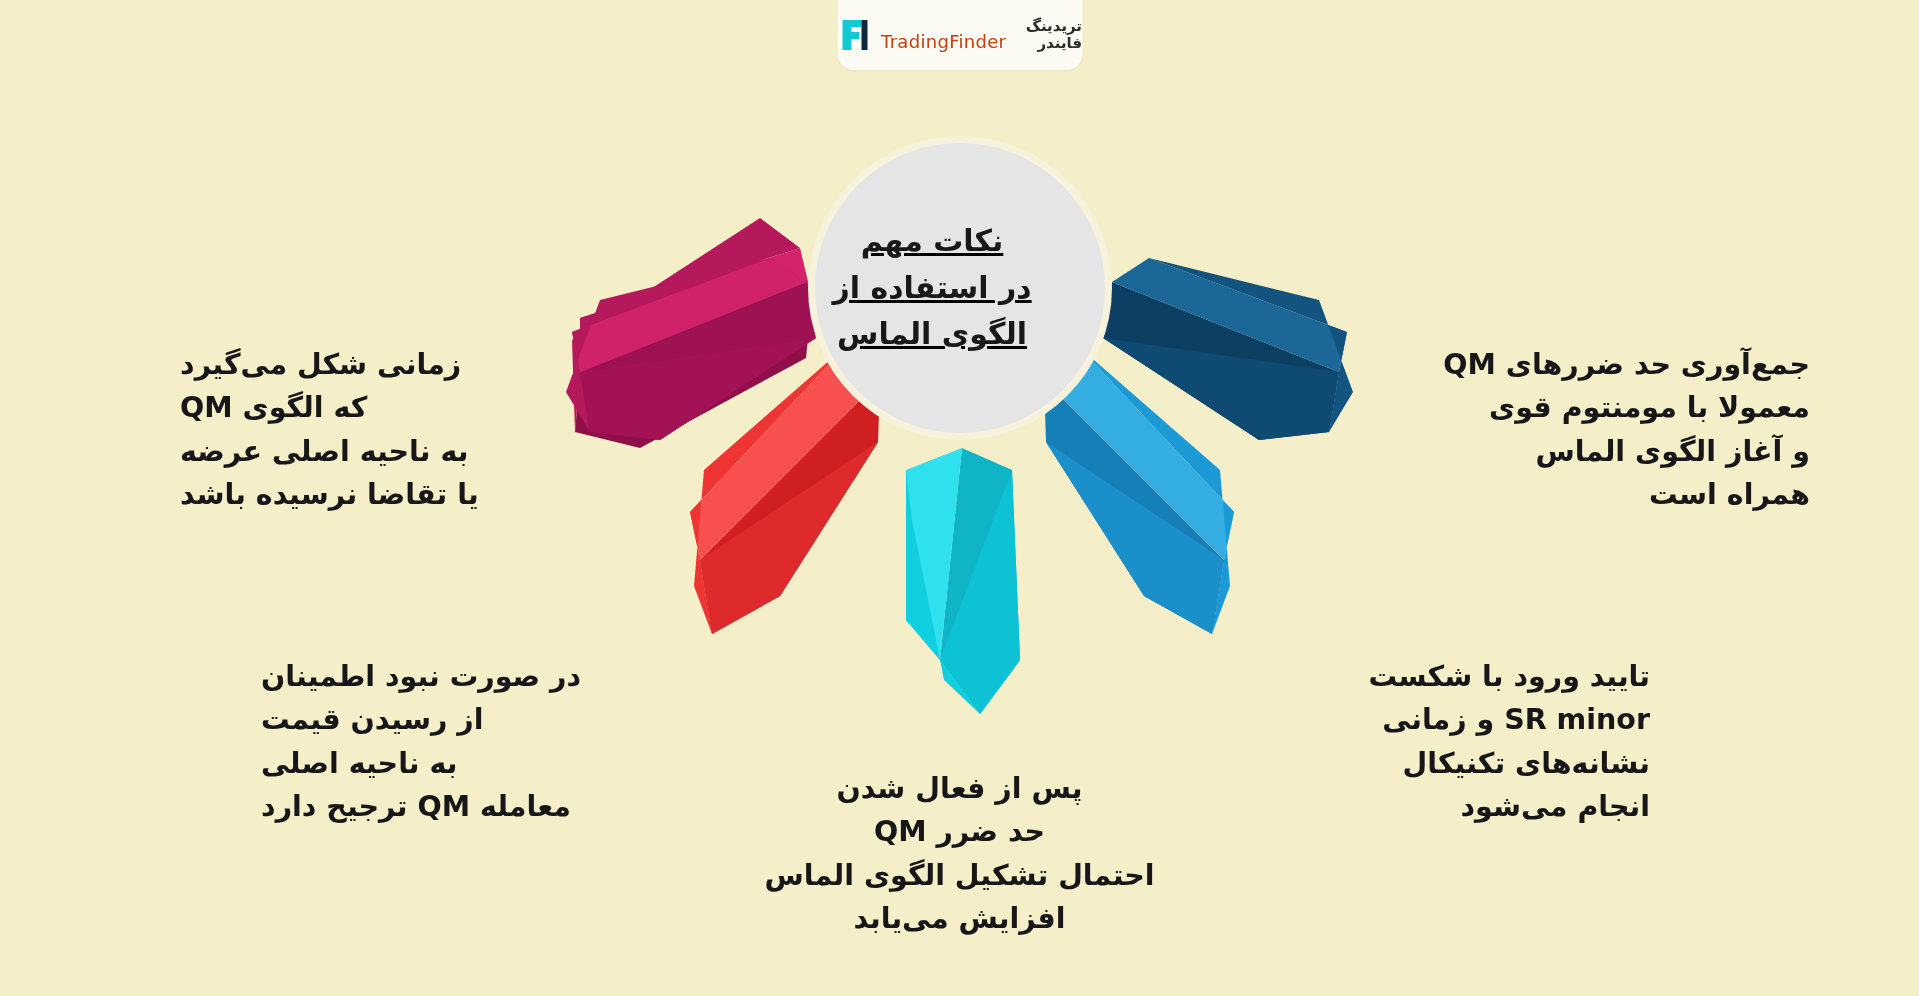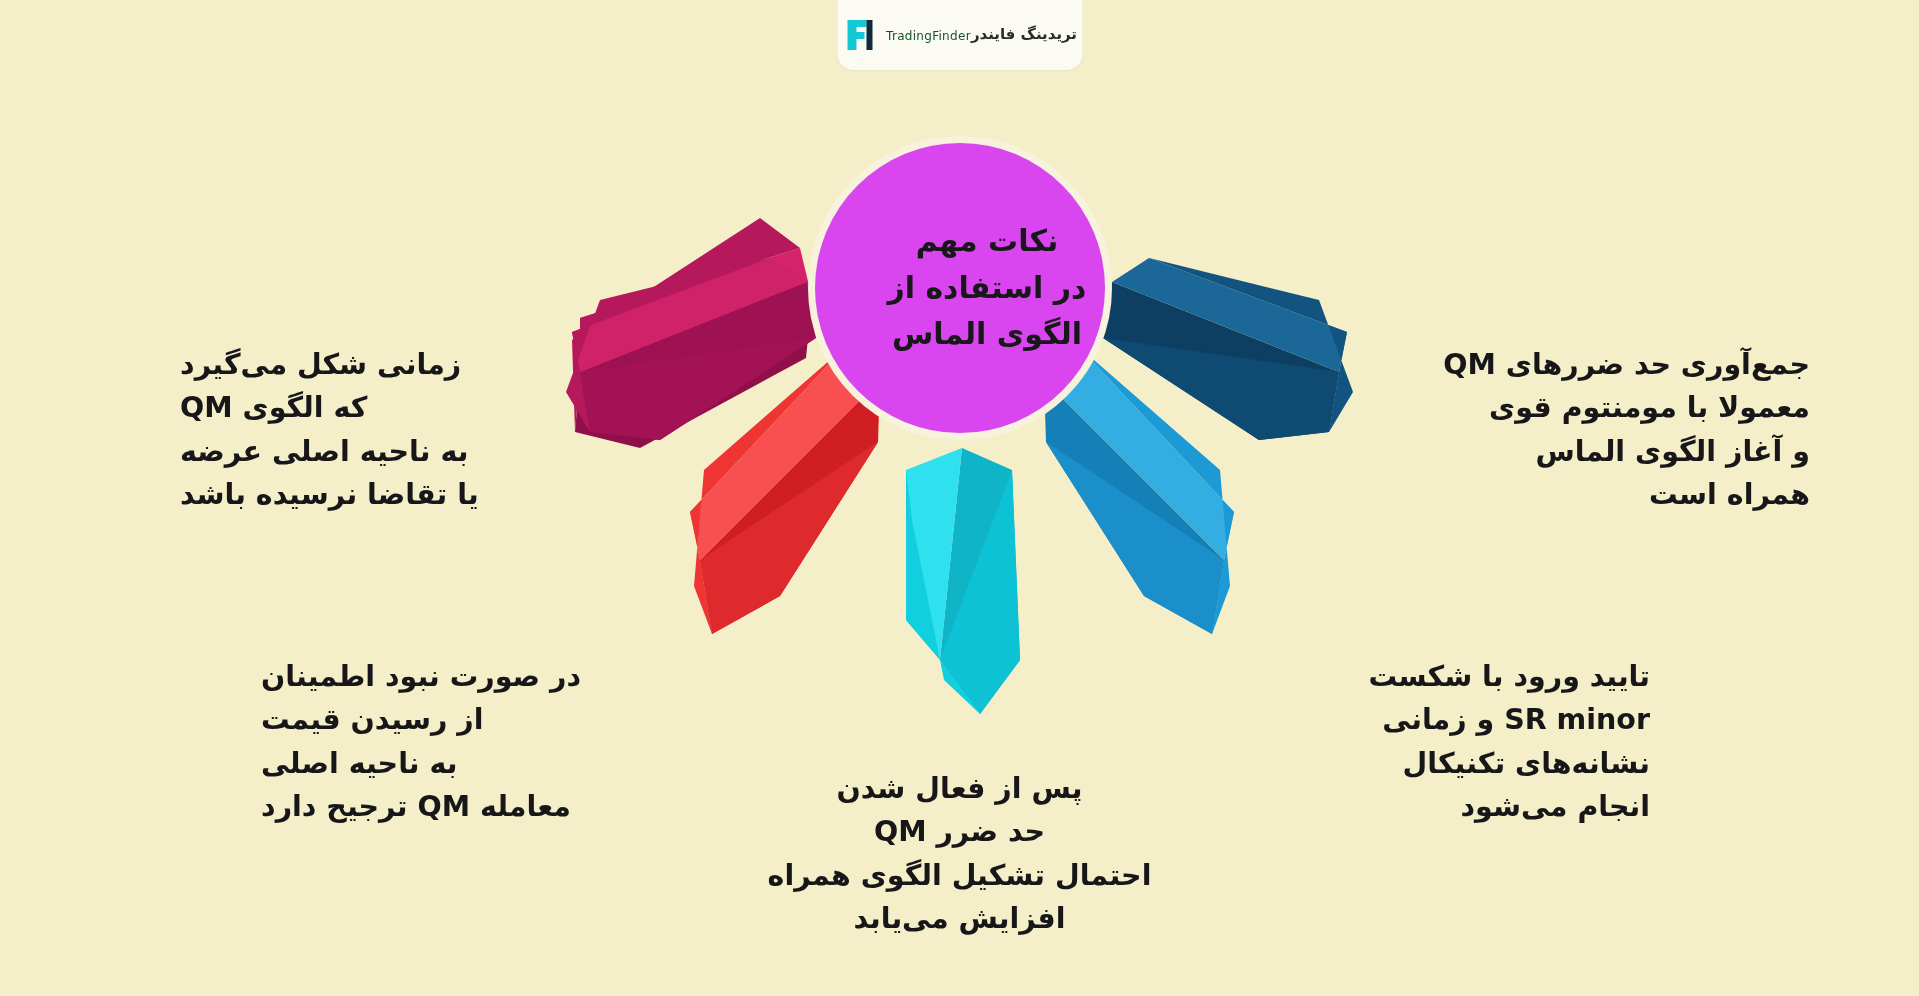--- a/index.html
+++ b/index.html
@@ -38,45 +38,46 @@
     align-items: flex-end;
     line-height: 1.15;
   }
   .logo-fa {
     font-size: 15px;
     font-weight: bold;
     color: #2b2b2b;
     letter-spacing: 0.2px;
   }
   .logo-en {
-    font-size: 12px;
-    color: #14532d;
+    font-size: 18px;
+    color: #c2410c;
     letter-spacing: 0.3px;
   }
   .logo-mark {
     width: 34px;
     height: 38px;
     position: relative;
   }
 
   
   .hub {
     position: absolute;
     left: 50%;
     top: 143px;
     transform: translateX(-50%);
     width: 290px;
     height: 290px;
     border-radius: 50%;
-    background: #d946ef;
+    background: #e5e5e5;
     box-shadow: 0 0 0 7px #f7f2dc;
     display: flex;
     align-items: center;
-    justify-content: flex-start;
+    justify-content: flex-end;
     z-index: 5;
+    text-decoration: underline;
   }
   .hub-text {
     text-align: center;
     font-size: 30px;
     font-weight: bold;
     color: #18181a;
     line-height: 1.55;
     white-space: pre-line;
     padding: 0 18px;
   }
@@ -205,21 +206,21 @@
 <div class="label" id="label-0">زمانی شکل می‌گیرد
 که الگوی QM
 به ناحیه اصلی عرضه
 یا تقاضا نرسیده باشد</div>
 <div class="label" id="label-1">در صورت نبود اطمینان
 از رسیدن قیمت
 به ناحیه اصلی
 معامله QM ترجیح دارد</div>
 <div class="label" id="label-2">پس از فعال شدن
 حد ضرر QM
-احتمال تشکیل الگوی همراه
+احتمال تشکیل الگوی الماس
 افزایش می‌یابد</div>
 <div class="label" id="label-3">تایید ورود با شکست
 SR minor و زمانی
 نشانه‌های تکنیکال
 انجام می‌شود</div>
 <div class="label" id="label-4">جمع‌آوری حد ضررهای QM
 معمولا با مومنتوم قوی
 و آغاز الگوی الماس
 همراه است</div>
 

